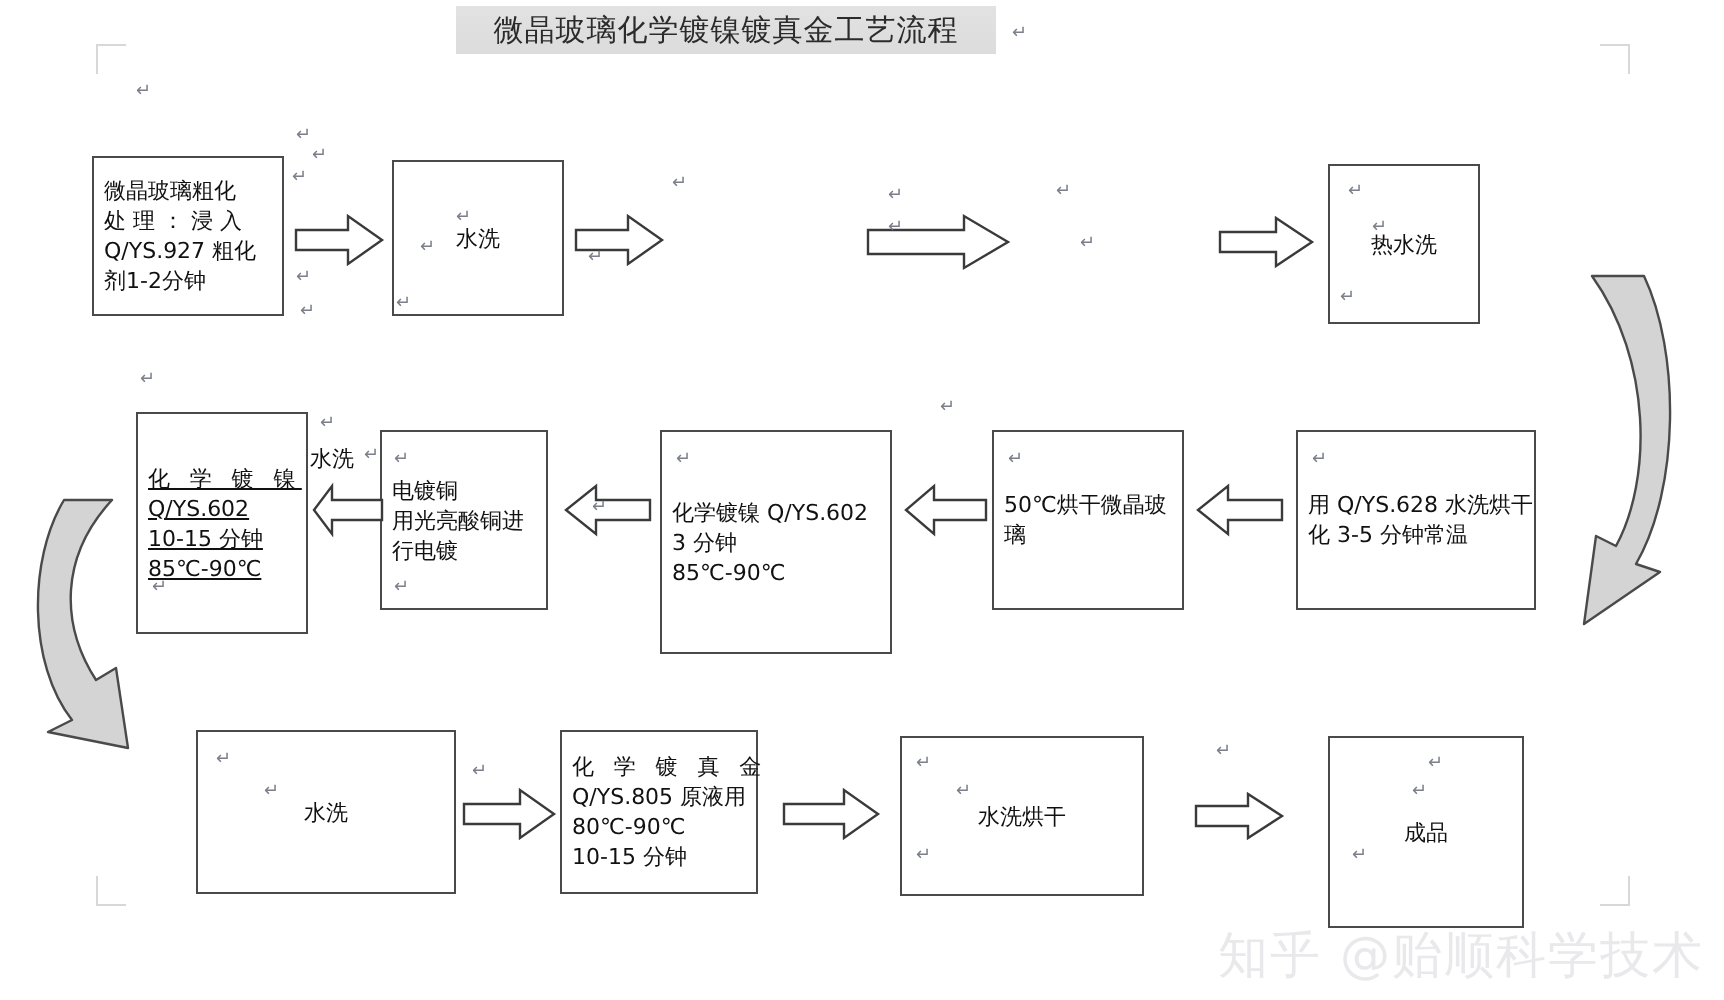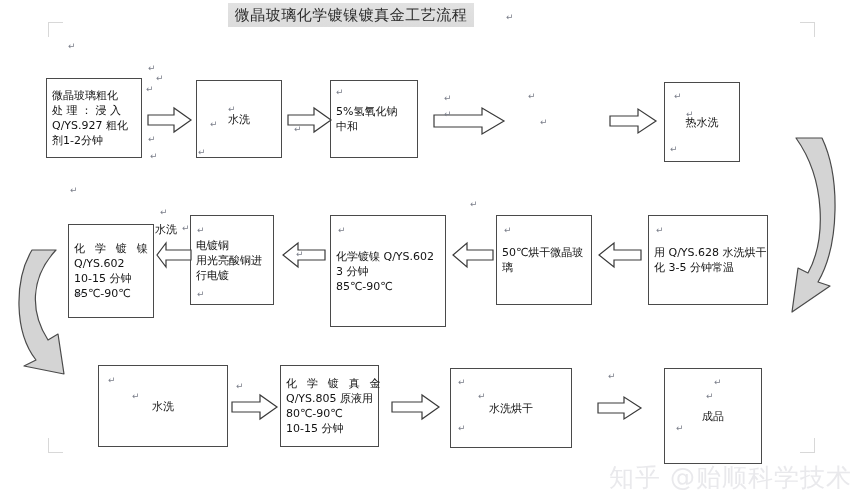--- a/index.html
+++ b/index.html
@@ -76,40 +76,36 @@
 </head>
 <body>
 
 <div id="canvas">
 
   <div class="corner tl" style="left:48px;top:22px;"></div>
   <div class="corner tr" style="left:800px;top:22px;"></div>
   <div class="corner bl" style="left:48px;top:438px;"></div>
   <div class="corner br" style="left:800px;top:438px;"></div>
 
-  <div class="title-band" style="left:228px;top:3px;width:246px;height:24px;">
+  <div class="title-band" style="left:228px;top:3px;width:270px;height:24px;">
     <span>微晶玻璃化学镀镍镀真金工艺流程</span>
   </div>
   <span class="pilcrow" style="left:506px;top:13px;">↵</span>
 
   <div class="node just" style="left:46px;top:78px;width:96px;height:80px;">
     <div class="ln">微晶玻璃粗化</div>
     <div class="ln">处 理 ： 浸 入</div>
     <div class="ln">Q/YS.927 粗化</div>
     <div class="ln">剂1-2分钟</div>
   </div>
 
   <div class="node center" style="left:196px;top:80px;width:86px;height:78px;">
     <div class="ln">水洗</div>
   </div>
 
-  <div class="node" style="left:330px;top:80px;width:88px;height:78px;">
-    <div class="ln">5%氢氧化钠</div>
-    <div class="ln">中和</div>
-  </div>
 
 
   <div class="node center" style="left:664px;top:82px;width:76px;height:80px;">
     <div class="ln">热水洗</div>
   </div>
 
   <div class="arrow" style="left:148px;top:107px;">
     <svg width="44" height="26" viewBox="0 0 44 26">
       <polygon points="0,8 26,8 26,1 43,13 26,25 26,18 0,18" fill="#ffffff" stroke="#3a3a3a" stroke-width="1.2"></polygon>
     </svg>
@@ -130,21 +126,21 @@
     </svg>
   </div>
 
   <div class="curve" style="left:778px;top:136px;">
     <svg width="76" height="178" viewBox="0 0 76 178">
       <path d="M 18,2 L 44,2 C 62,40 62,108 40,146 L 52,150 L 14,176 L 20,132 L 30,137
                C 48,104 48,44 18,2 Z" fill="#d4d4d4" stroke="#4a4a4a" stroke-width="1.2" stroke-linejoin="round"></path>
     </svg>
   </div>
 
-  <div class="node just" style="left:68px;top:224px;width:86px;height:94px;">
+  <div class="node just" style="left:68px;top:206px;width:86px;height:111px;text-decoration:underline;">
     <div class="ln sp">化 学 镀 镍</div>
     <div class="ln">Q/YS.602</div>
     <div class="ln">10-15 分钟</div>
     <div class="ln">85℃-90℃</div>
   </div>
 
   <div class="node" style="left:190px;top:215px;width:84px;height:90px;">
     <div class="ln">电镀铜</div>
     <div class="ln">用光亮酸铜进</div>
     <div class="ln">行电镀</div>

